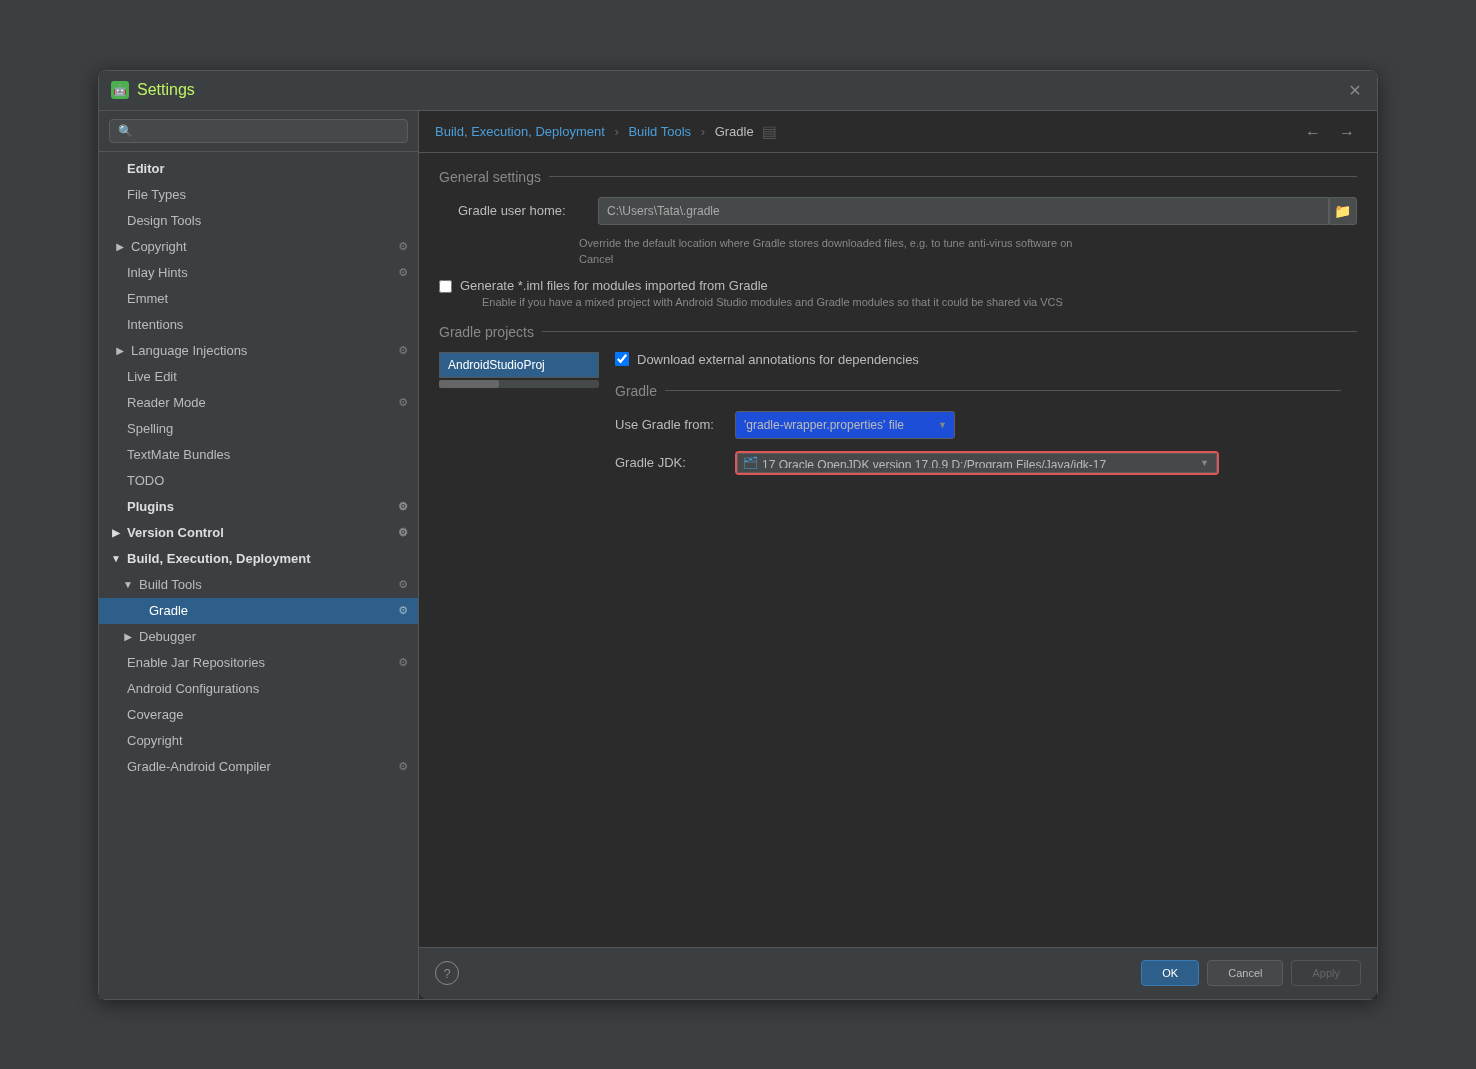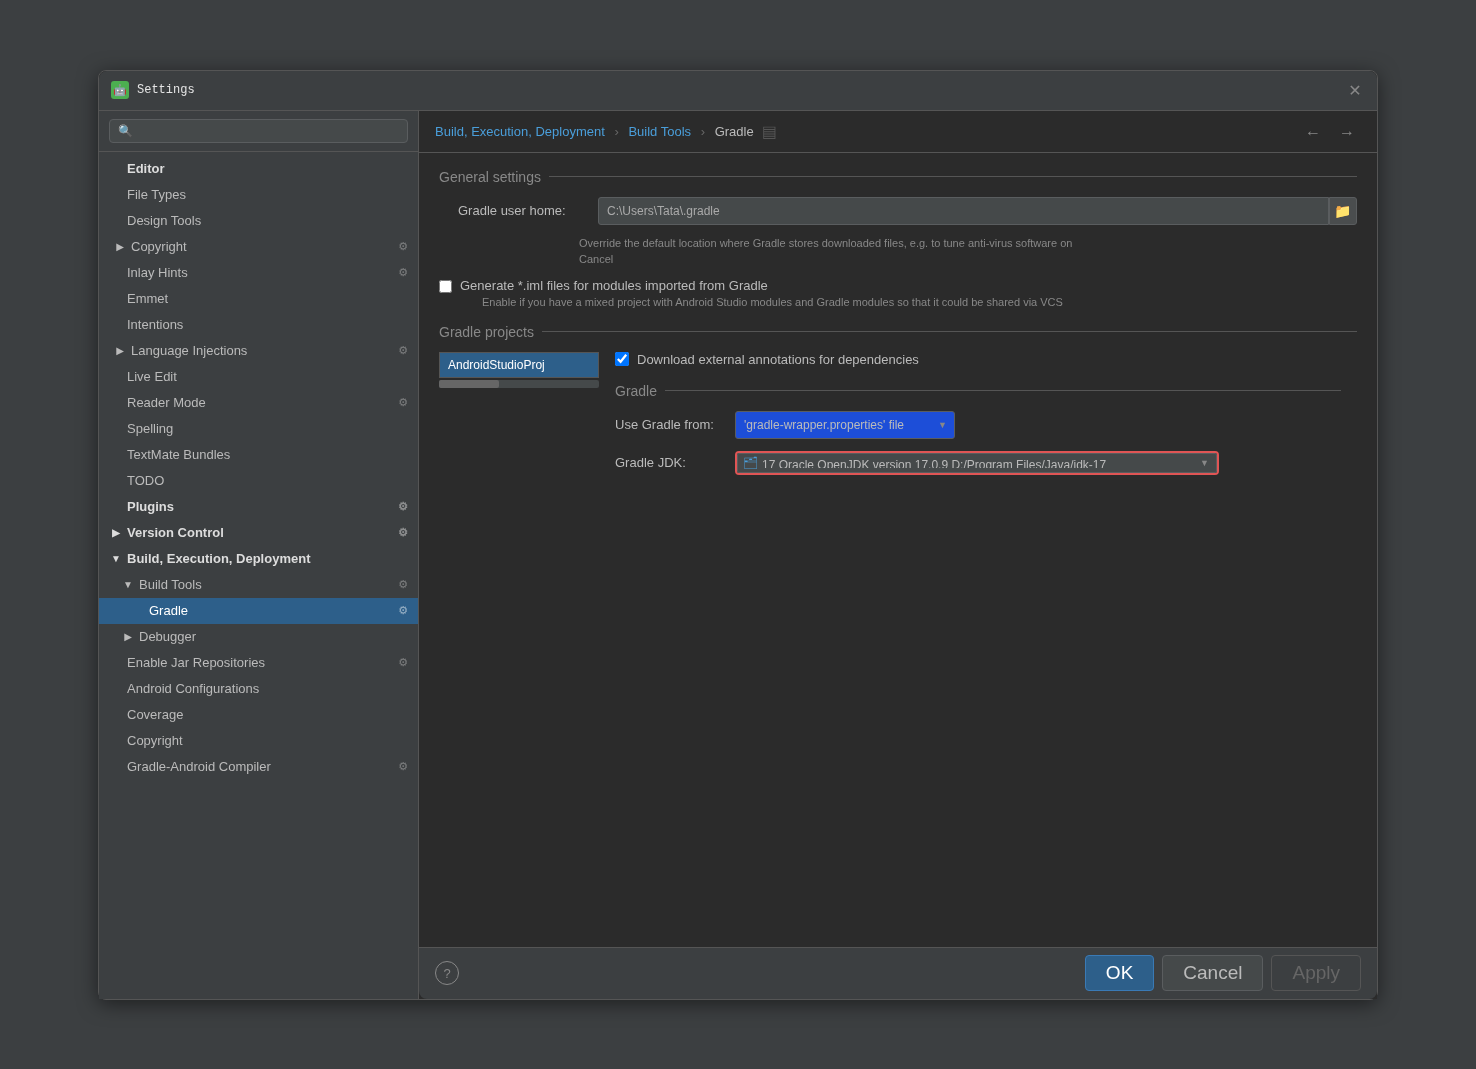--- a/index.html
+++ b/index.html
@@ -38,24 +38,23 @@
       margin-right: 8px;
       background: #4caf50;
       border-radius: 3px;
       display: flex;
       align-items: center;
       justify-content: center;
       font-size: 11px;
       color: white;
     }
     .title-bar-title {
-      font-size: 12px;
-      color: #e5e5e5;
-      flex: 1;
-      font-family: Liberation Mono, monospace;
+      font-size: 16px;
+      color: #bef264;
+      flex: 1;
     }
     .title-bar-close {
       font-size: 16px;
       color: #888;
       cursor: pointer;
       width: 20px;
       text-align: center;
     }
     .content-area {
       display: flex;
@@ -400,21 +399,21 @@
       cursor: pointer;
     }
     .footer-buttons {
       margin-left: auto;
       display: flex;
       gap: 8px;
     }
     .btn {
       padding: 6px 20px;
       border-radius: 4px;
-      font-size: 19px;
+      font-size: 11px;
       cursor: pointer;
       border: 1px solid transparent;
       text-align: right;
     }
     .btn-primary {
       background: #2d5f8a;
       color: #fff;
       border-color: #3a7ab5;
     }
     .btn-secondary {

